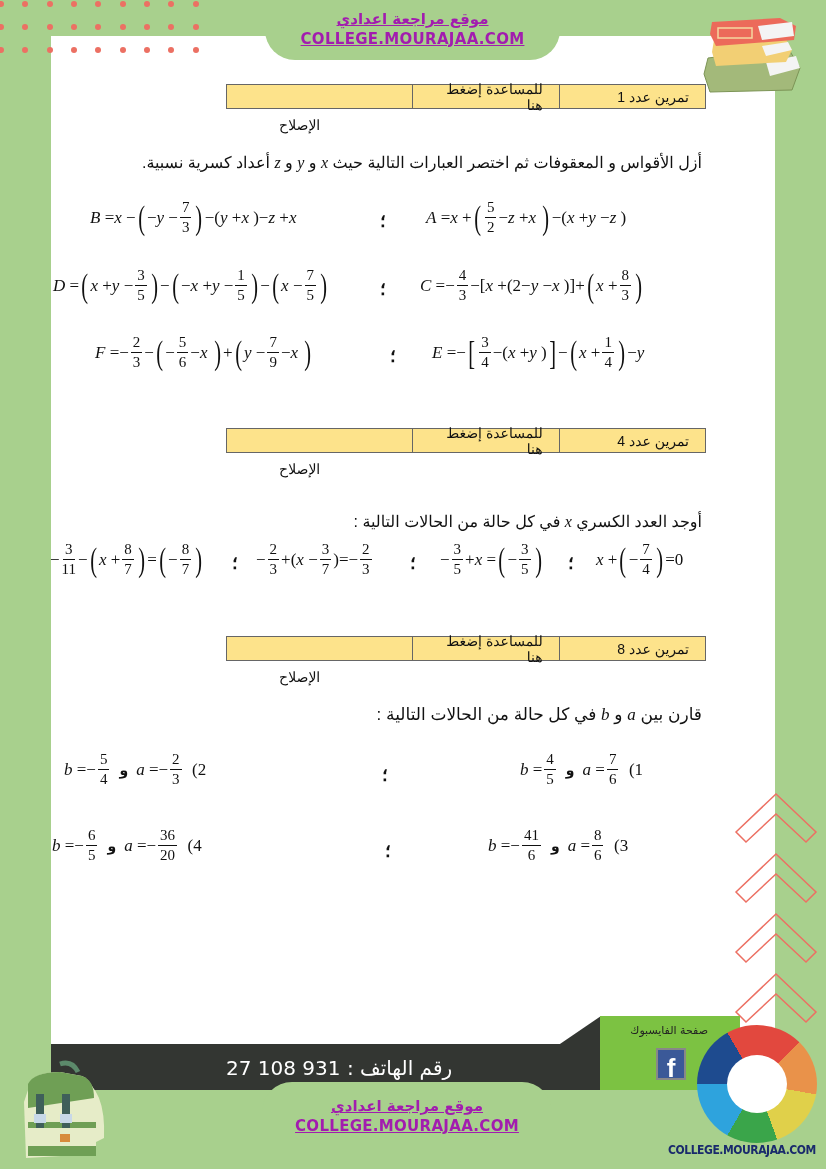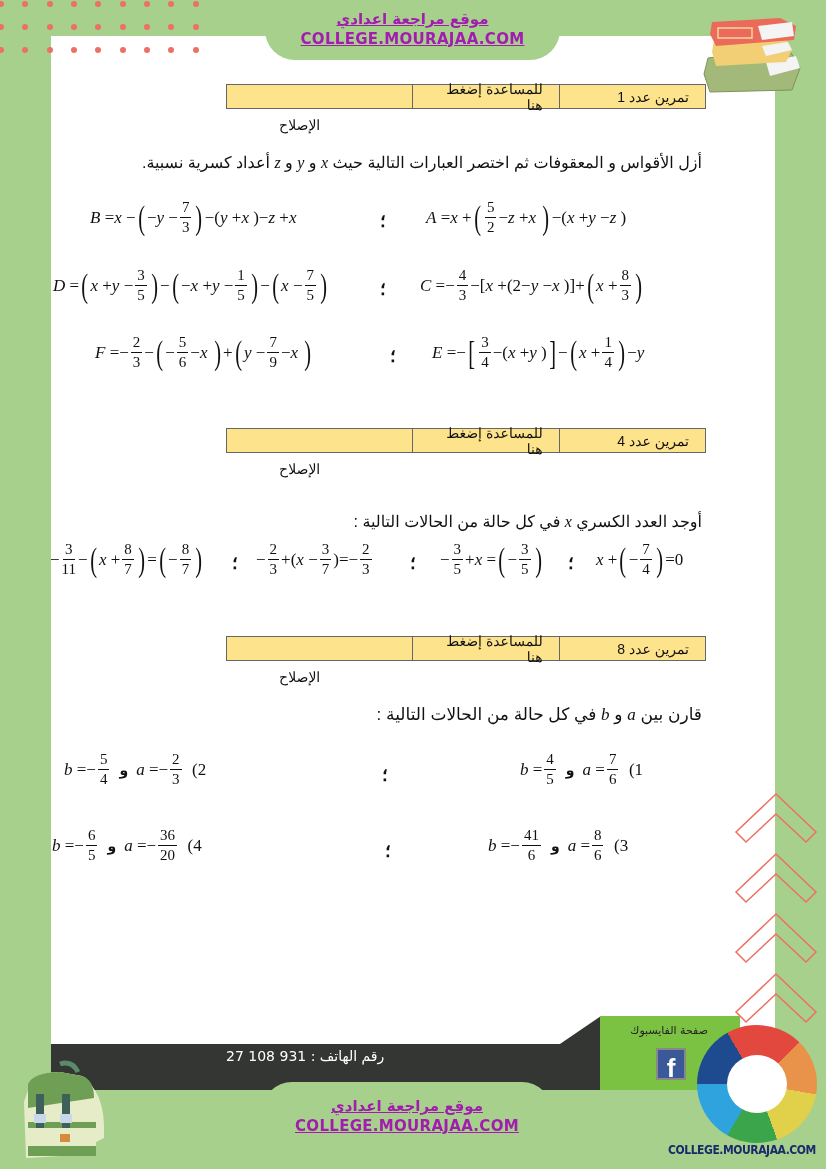--- a/index.html
+++ b/index.html
@@ -40,21 +40,21 @@
   .math i { font-style: italic; }
   .frac { display: inline-flex; flex-direction: column; align-items: center; vertical-align: middle; margin: 0 2px; line-height: 1; }
   .frac .n { border-bottom: 1px solid #111; padding: 0 2px 2px; font-size: 15px; }
   .frac .d { padding-top: 2px; font-size: 15px; }
   .big { font-size: 34px; font-weight: 100; line-height: 1; transform: scaleX(0.6); display: inline-block; }
   .sep { position: absolute; font-family: "Liberation Serif", serif; font-size: 18px; font-weight: bold; }
   .wa { font-family: "DejaVu Sans", sans-serif; font-size: 14px; font-weight: bold; margin: 0 8px; }
 
   
   .footer-bar { position: absolute; left: 51px; top: 1044px; width: 560px; height: 46px; background: #333632; }
-  .footer-bar .phone { position: absolute; left: 175px; top: 4px; color: #fff; font-size: 14px; font-family: "DejaVu Sans", sans-serif; direction: rtl; }
+  .footer-bar .phone { position: absolute; left: 175px; top: 12px; color: #fff; font-size: 20px; font-family: "DejaVu Sans", sans-serif; direction: rtl; }
   .footer-slope { position: absolute; left: 557px; top: 1016px; width: 0; height: 0; border-bottom: 30px solid #333632; border-left: 44px solid transparent; }
   .fb-box { position: absolute; left: 600px; top: 1016px; width: 140px; height: 74px; background: #7cc242; }
   .fb-box .label { position: absolute; right: 32px; top: 8px; font-size: 11px; direction: rtl; color: #222; }
   .fb-icon { position: absolute; left: 56px; top: 32px; width: 30px; height: 32px; background: #3b5998; color: #fff; font-weight: bold; font-size: 26px; font-family: "Liberation Sans", sans-serif; text-align: center; line-height: 36px; border: 2px solid #888; }
 
   .logo-ring { position: absolute; left: 697px; top: 1025px; width: 120px; height: 118px; border-radius: 50%;
     background: conic-gradient(#e2483e 0 45deg, #e9924a 45deg 100deg, #e0d04a 100deg 160deg, #3aa54a 160deg 210deg, #2ea3dd 210deg 270deg, #1e4b8f 270deg 330deg, #e2483e 330deg 360deg); }
   .logo-ring::after { content: ""; position: absolute; left: 30px; top: 30px; width: 60px; height: 58px; border-radius: 50%; background: #fff; }
   .logo-text { position: absolute; left: 668px; top: 1143px; font-family: "DejaVu Sans", sans-serif; font-weight: bold; font-size: 12px; color: #1a2a6c; letter-spacing: -0.5px; transform: scaleX(0.9); transform-origin: left; }
 

